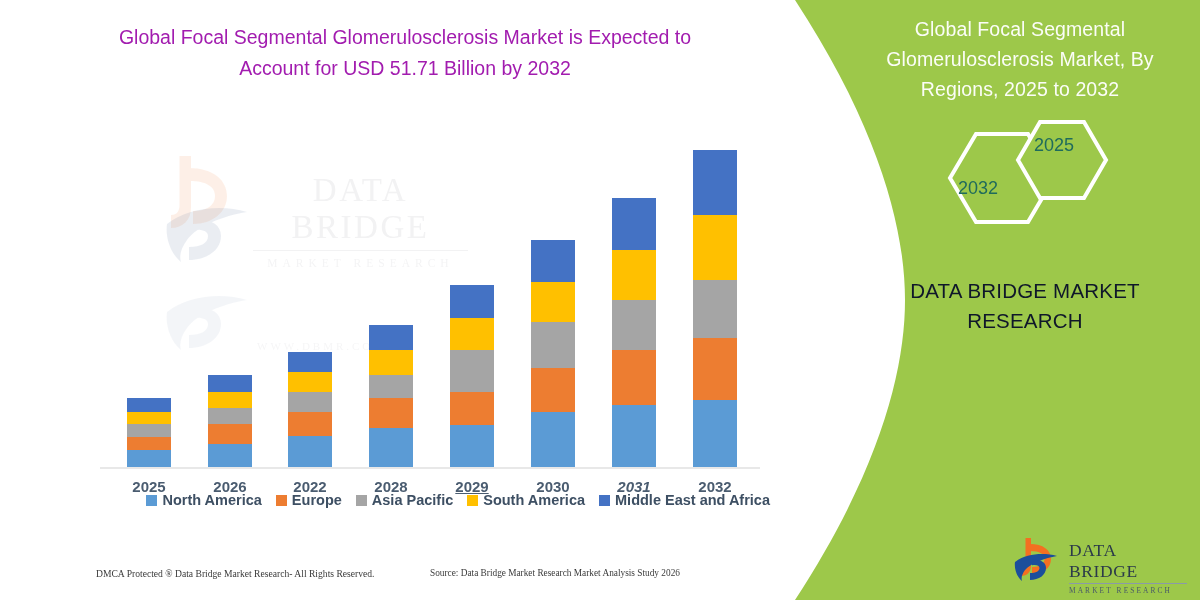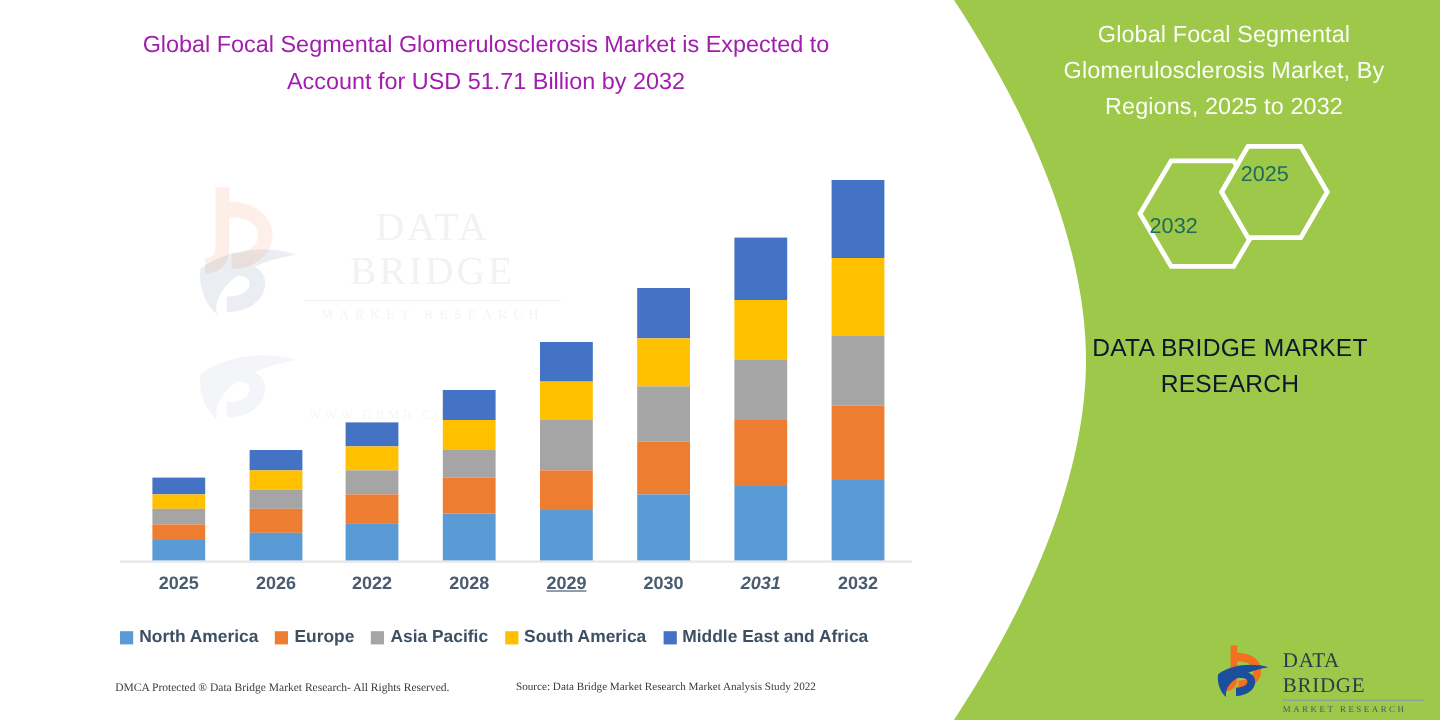--- a/index.html
+++ b/index.html
@@ -160,24 +160,24 @@
     position: absolute;
     width: 70px;
     text-align: center;
     font-size: 15px;
     font-weight: bold;
     color: #4a5c70;
   }
 
   .legend {
     position: absolute;
-    top: 523px; left: 100px;
+    top: 492px; left: 100px;
     width: 670px;
     display: flex;
-    justify-content: flex-start;
+    justify-content: flex-end;
     align-items: center;
     gap: 14px;
   }
   .legend-item { display: flex; align-items: center; gap: 5px; }
   .legend-swatch { width: 11px; height: 11px; display: block; }
   .legend-label {
     font-size: 14.5px; font-weight: bold; color: #3d4f63;
     white-space: nowrap;
   }
 
@@ -356,16 +356,16 @@
         <span class="legend-label">South America</span>
       </div>
       <div class="legend-item">
         <span class="legend-swatch" style="background: rgb(68, 114, 196);"></span>
         <span class="legend-label">Middle East and Africa</span>
       </div>
     </div>
 
   <div class="footer">
     <div class="footer-left">DMCA Protected ® Data Bridge Market Research- All Rights Reserved.</div>
-    <div class="footer-right">Source: Data Bridge Market Research  Market Analysis Study 2022</div>
+    <div class="footer-right">Source: Data Bridge Market Research  Market Analysis Study 2026</div>
   </div>
 
 </div>
 
 </body></html>

